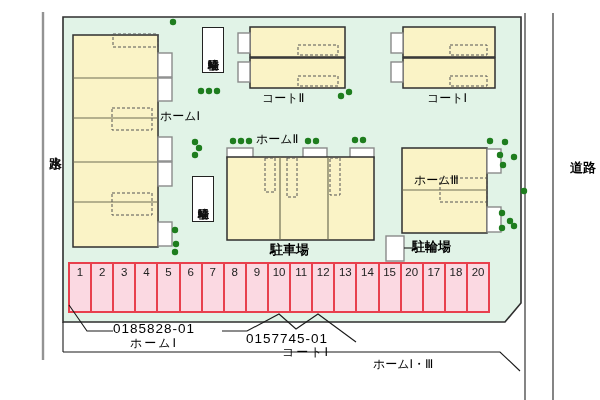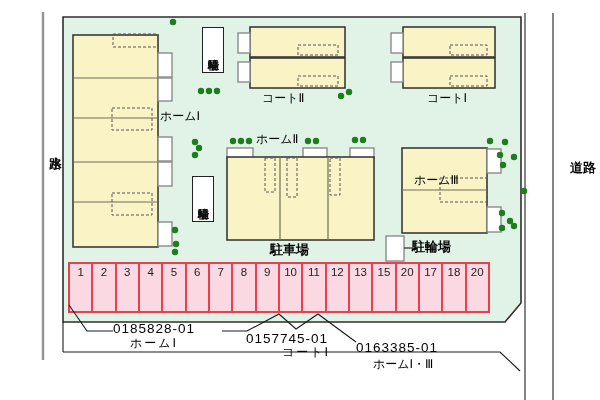--- a/index.html
+++ b/index.html
@@ -113,20 +113,21 @@
       <div class="stall">4</div>
       <div class="stall">5</div>
       <div class="stall">6</div>
       <div class="stall">7</div>
       <div class="stall">8</div>
       <div class="stall">9</div>
       <div class="stall">10</div>
       <div class="stall">11</div>
       <div class="stall">12</div>
       <div class="stall">13</div>
+      <div class="stall">14</div>
       <div class="stall">15</div>
       <div class="stall">20</div>
       <div class="stall">17</div>
       <div class="stall">18</div>
       <div class="stall">20</div>
     </div>
 
   <svg width="600" height="400">
     <g>
       <path class="ann" d="M63,322 V352"></path>
@@ -178,15 +179,14 @@
   <div class="label sz12" style="left:160px;top:110px;">ホームⅠ</div>
   <div class="label sz12" style="left:256px;top:133px;">ホームⅡ</div>
   <div class="label sz12" style="left:414px;top:130px;margin-top:44px;">ホームⅢ</div>
   <div class="label sz12" style="left:262px;top:92px;">コートⅡ</div>
   <div class="label sz12" style="left:427px;top:92px;">コートⅠ</div>
 
   <div class="label id-label" style="left:113px;top:322px;">0185828-01</div>
   <div class="label sz12" style="left:130px;top:337px;letter-spacing:2px;">ホームⅠ</div>
   <div class="label id-label" style="left:246px;top:332px;">0157745-01</div>
   <div class="label sz12" style="left:282px;top:346px;letter-spacing:2px;">コートⅠ</div>
-  <div class="label id-label" style="left:356px;top:341px;">0163385-01</div>
   <div class="label sz12" style="left:373px;top:358px;">ホームⅠ・Ⅲ</div>
 </div>
 
 </body></html>

